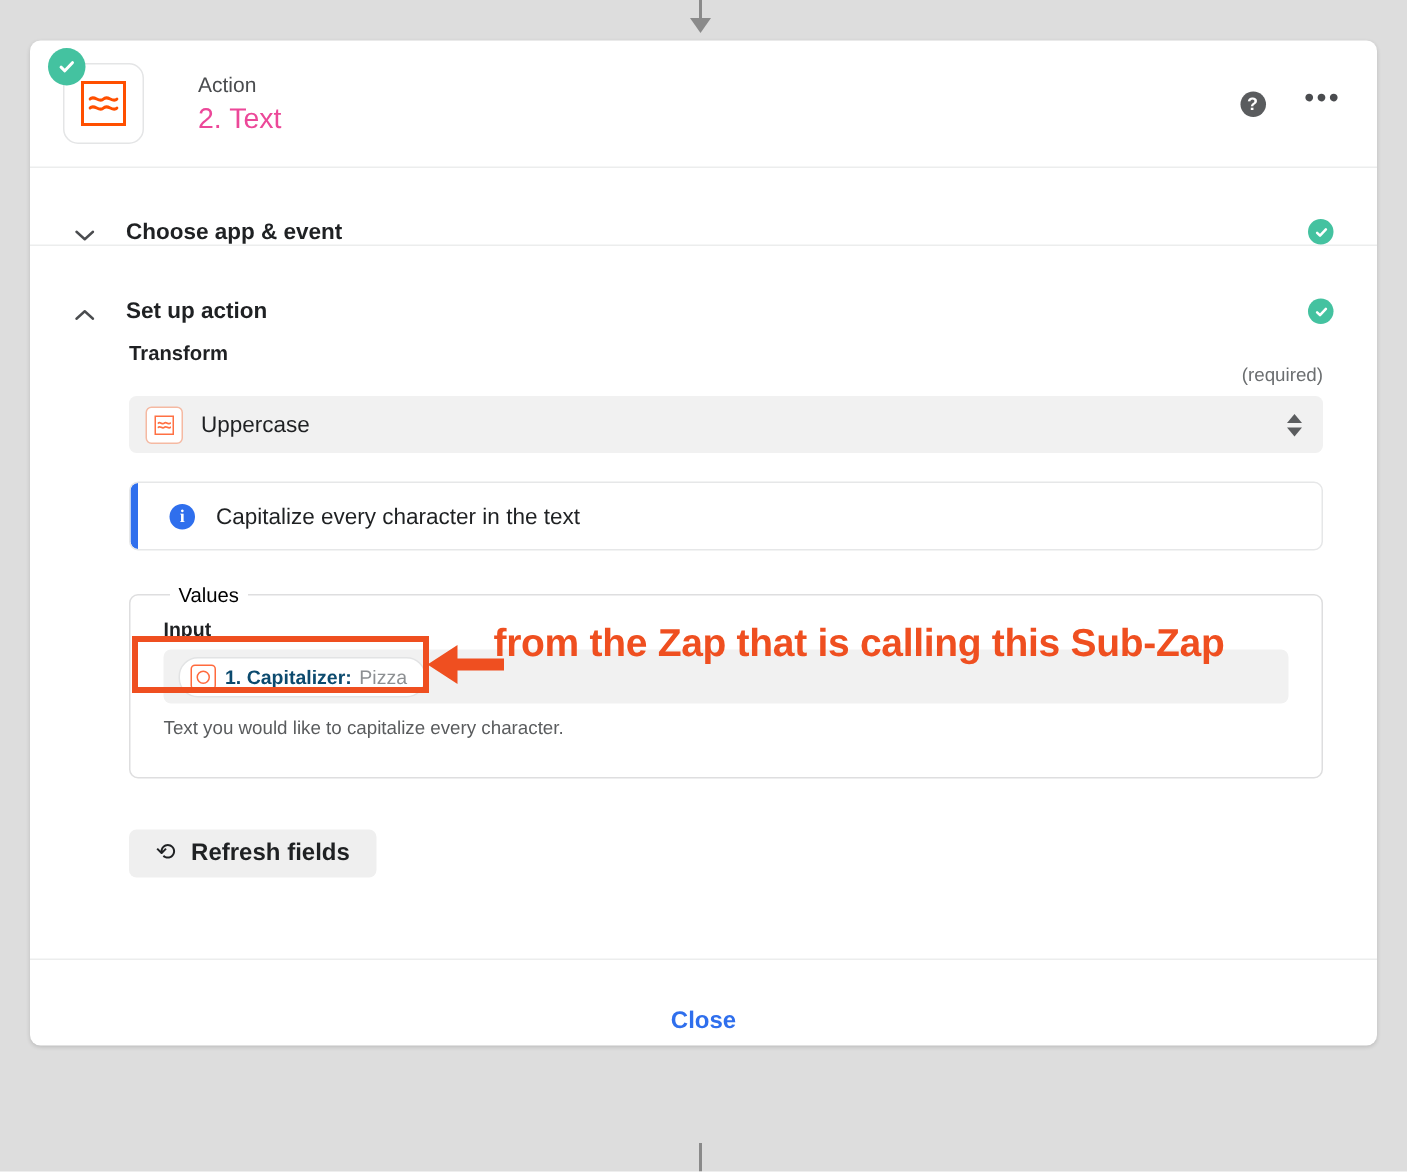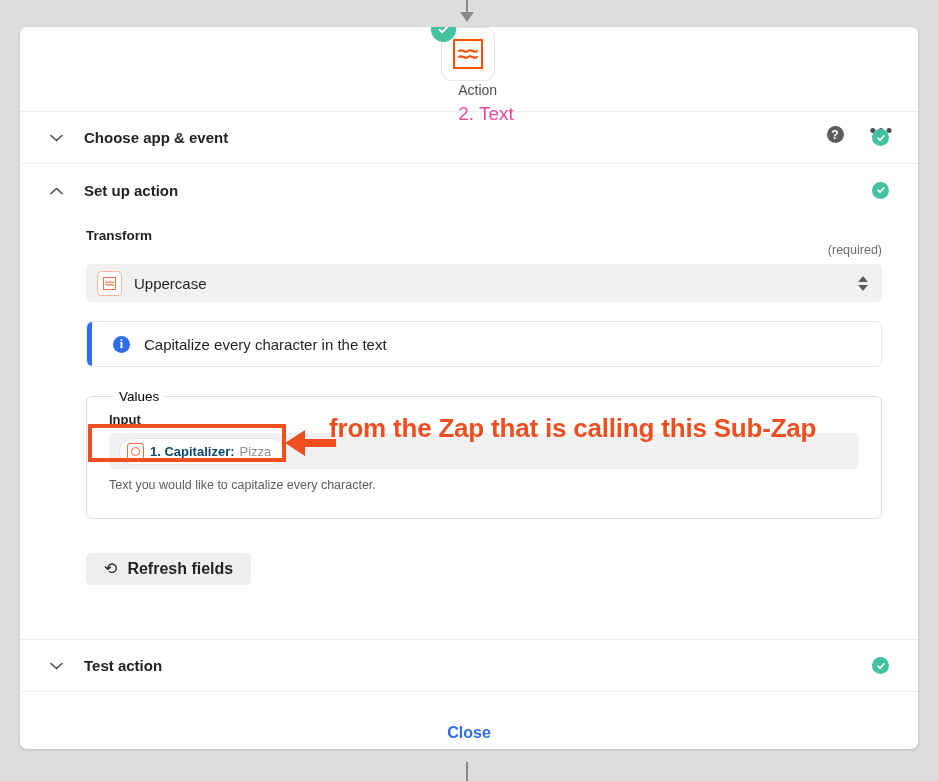--- a/index.html
+++ b/index.html
@@ -56,21 +56,20 @@
   }
 
   
   .card-header {
     display: flex;
     align-items: center;
     height: 85px;
     padding: 0 24px 0 22px;
     border-bottom: 1px solid #eceded;
     box-sizing: border-box;
-    flex-direction: column;
   }
   .app-icon-wrap {
     position: relative;
     width: 54px;
     height: 54px;
     flex: 0 0 auto;
   }
   .app-icon {
     width: 54px;
     height: 54px;
@@ -146,21 +145,21 @@
     font-size: 19px;
     letter-spacing: 1.5px;
     cursor: pointer;
     line-height: 8px;
     padding-bottom: 7px;
   }
 
   
   .section-row {
     display: flex;
-    align-items: center;
+    align-items: flex-end;
     height: 52px;
     padding: 0 29px 0 30px;
     border-bottom: 1px solid #eceded;
     box-sizing: border-box;
     cursor: pointer;
   }
   .chev {
     width: 14px;
     color: #4a4c4f;
     font-size: 13px;
@@ -550,33 +549,20 @@
       <div class="help-text">Text you would like to capitalize every character.</div>
     </fieldset>
 
     
     <button class="refresh-btn">
       <span class="refresh-icon">⟳</span>
       <span class="refresh-label">Refresh fields</span>
     </button>
   </div>
 
-  <div class="section-row">
-    <span class="chev">
-      <svg width="13" height="8" viewBox="0 0 13 8" aria-hidden="true">
-          <path d="M1 1.5 L6.5 6.5 L12 1.5" fill="none" stroke="#4a4c4f" stroke-width="1.6" stroke-linecap="round" stroke-linejoin="round"></path>
-        </svg>
-    </span>
-    <span class="section-label">Test action</span>
-    <span class="section-check">
-      <svg width="10" height="10" viewBox="0 0 13 13" aria-hidden="true">
-          <path d="M2.7 6.8 L5.2 9.2 L10.3 3.8" fill="none" stroke="#ffffff" stroke-width="2.2" stroke-linecap="round" stroke-linejoin="round"></path>
-        </svg>
-    </span>
-  </div>
 
   <div class="footer">
     <a class="close-link">Close</a>
   </div>
 </div>
 
 <div class="anno-rect"></div>
 <svg class="anno-arrow" viewBox="0 0 54 30" aria-hidden="true">
   <path d="M53 11 L22 11 L22 2 L2 15 L22 28 L22 19 L53 19 Z" fill="#ef4f20"></path>
 </svg>

